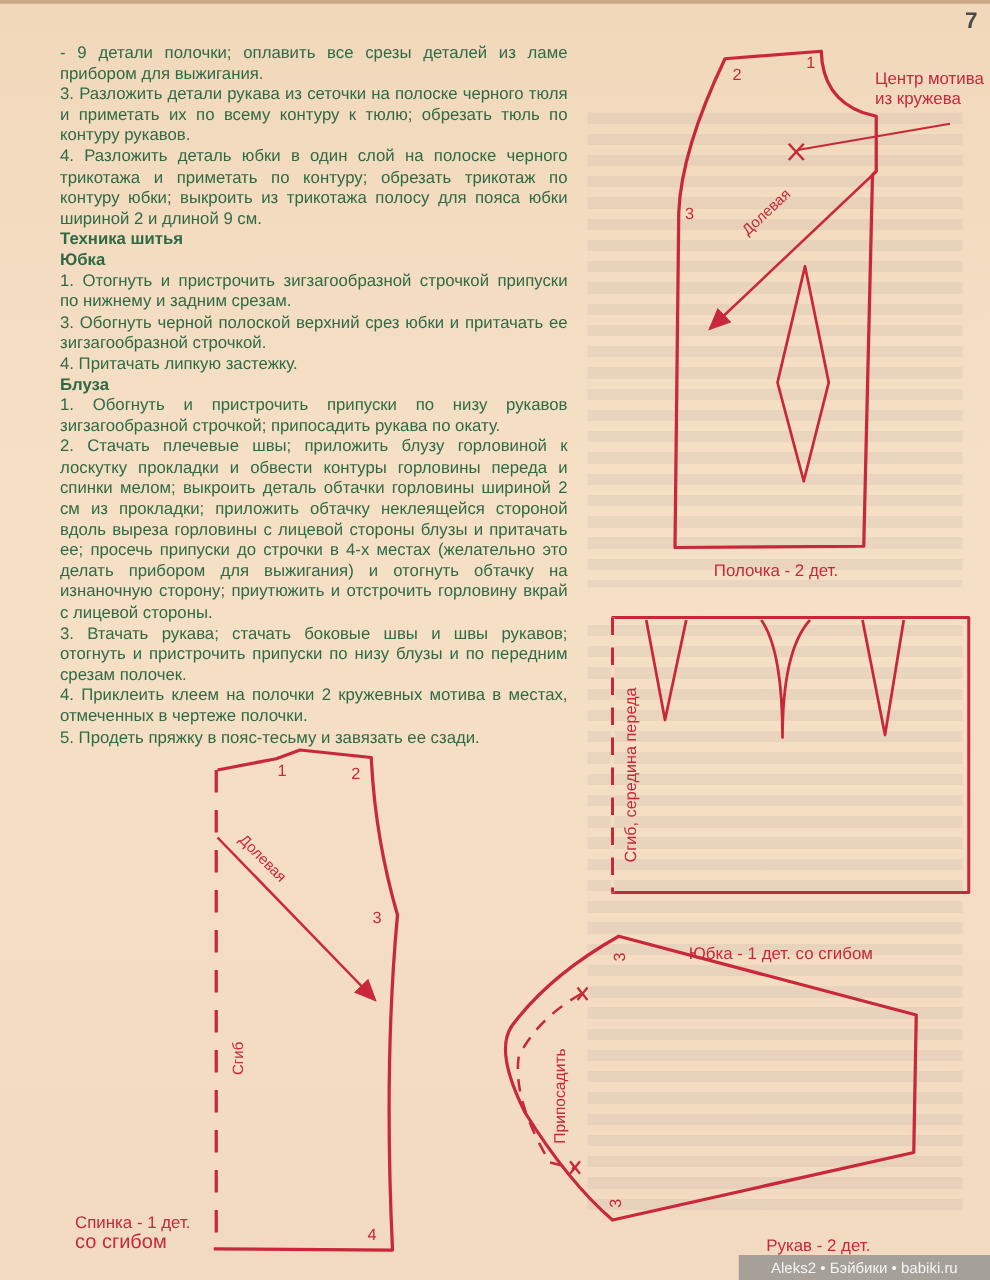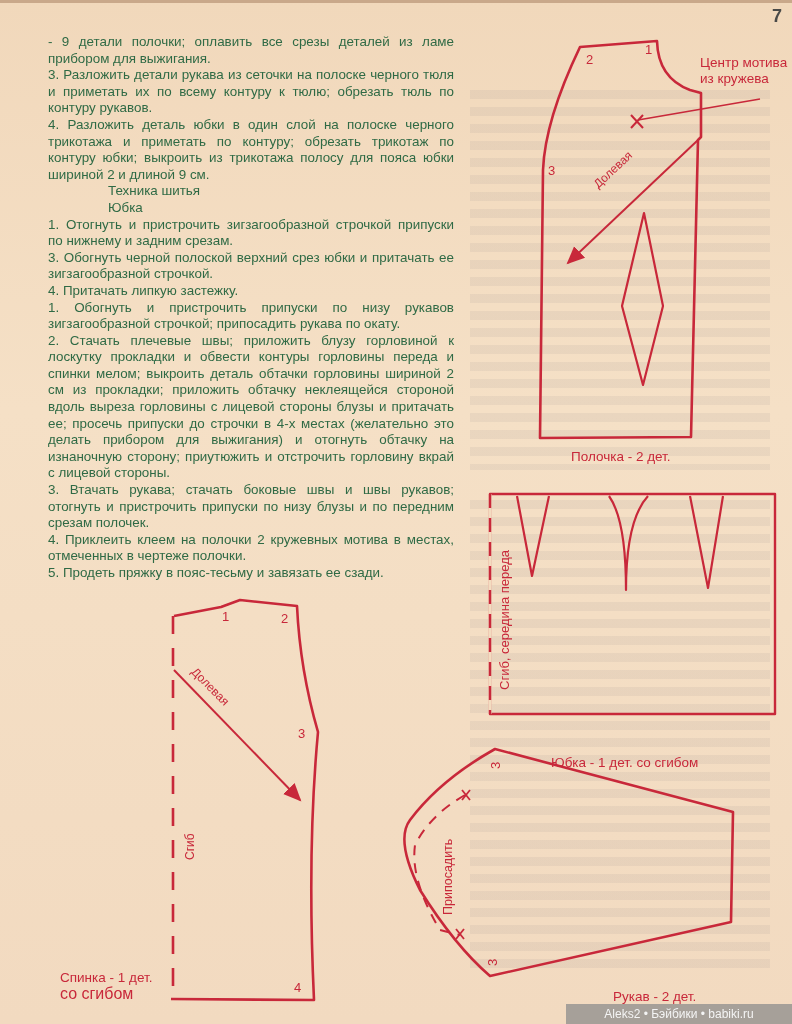--- a/index.html
+++ b/index.html
@@ -5,26 +5,26 @@
   html,body{margin:0;padding:0;}
   body{width:792px;height:1024px;position:relative;overflow:hidden;
        background:#f3dcc0;font-family:"Liberation Sans",sans-serif;}
   .page{position:absolute;inset:0;
         background:linear-gradient(180deg,#f1d8bb 0%,#f5e0c6 40%,#f2dac0 100%);}
   .topline{position:absolute;left:0;right:0;top:0;height:3px;background:#c9a88a;}
   .pagenum{position:absolute;right:10px;top:6px;font-size:18px;font-weight:bold;color:#4a4a48;}
   .text-col{position:absolute;left:48px;top:34px;width:406px;color:#2f6a45;
             font-size:13.4px;line-height:16.6px;}
   .text-col p{margin:0;text-align:justify;text-align-last:left;}
-  .text-col .h{font-weight:normal;margin-left:60px;text-align:left;}
+  .text-col .h{font-weight:bold;text-align:left;}
   .ghost{position:absolute;color:rgba(120,110,110,0.18);font-size:11px;line-height:17px;}
   svg.drawings{position:absolute;left:0;top:0;}
   .lbl{position:absolute;color:#c8283a;font-size:13px;line-height:16px;}
   .num{position:absolute;color:#c8283a;font-size:13px;}
-  .watermark{position:absolute;right:0;bottom:0;width:226px;height:20px;
+  .watermark{position:absolute;right:0;bottom:0;width:201px;height:20px;
              background:rgba(140,140,140,0.75);color:#f4f4f4;font-size:12px;
              line-height:20px;text-align:center;}
 </style>
 </head>
 <body>
 
 <div class="page">
   <div class="topline"></div>
   <div class="pagenum">7</div>
 
@@ -33,20 +33,21 @@
 
   <div class="text-col">
     <p>- 9 детали полочки; оплавить все срезы деталей из ламе прибором для выжигания.</p>
     <p>3. Разложить детали рукава из сеточки на полоске черного тюля и приметать их по всему контуру к тюлю; обрезать тюль по контуру рукавов.</p>
     <p>4. Разложить деталь юбки в один слой на полоске черного трикотажа и приметать по контуру; обрезать трикотаж по контуру юбки; выкроить из трикотажа полосу для пояса юбки шириной 2 и длиной 9 см.</p>
     <p class="h">Техника шитья</p>
     <p class="h">Юбка</p>
     <p>1. Отогнуть и пристрочить зигзагообразной строчкой припуски по нижнему и задним срезам.</p>
     <p>3. Обогнуть черной полоской верхний срез юбки и притачать ее зигзагообразной строчкой.</p>
     <p>4. Притачать липкую застежку.</p>
+    <p class="h">Блуза</p>
     <p>1. Обогнуть и пристрочить припуски по низу рукавов зигзагообразной строчкой; припосадить рукава по окату.</p>
     <p>2. Стачать плечевые швы; приложить блузу горловиной к лоскутку прокладки и обвести контуры горловины переда и спинки мелом; выкроить деталь обтачки горловины шириной 2 см из прокладки; приложить обтачку неклеящейся стороной вдоль выреза горловины с лицевой стороны блузы и притачать ее; просечь припуски до строчки в 4-х местах (желательно это делать прибором для выжигания) и отогнуть обтачку на изнаночную сторону; приутюжить и отстрочить горловину вкрай с лицевой стороны.</p>
     <p>3. Втачать рукава; стачать боковые швы и швы рукавов; отогнуть и пристрочить припуски по низу блузы и по передним срезам полочек.</p>
     <p>4. Приклеить клеем на полочки 2 кружевных мотива в местах, отмеченных в чертеже полочки.</p>
     <p>5. Продеть пряжку в пояс-тесьму и завязать ее сзади.</p>
   </div>
 
   <svg class="drawings" width="792" height="1024" viewBox="0 0 792 1024">
     <defs>
       <marker id="arr" markerWidth="10" markerHeight="10" refX="8" refY="5" orient="auto">

